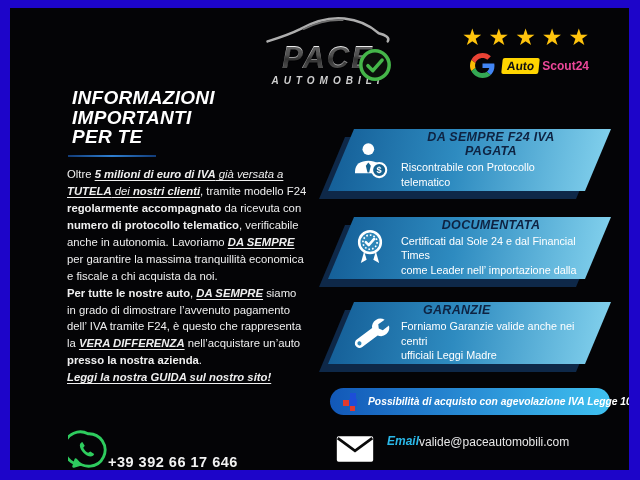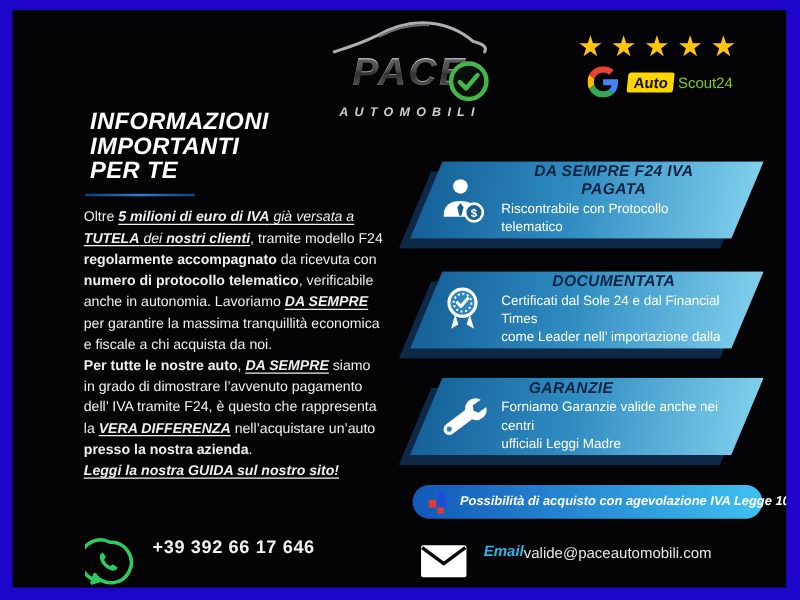--- a/index.html
+++ b/index.html
@@ -30,31 +30,31 @@
   
   .logo{position:absolute;left:243px;top:4px;width:150px;text-align:center;}
   .logo .car{display:block;margin:0 auto -6px;}
   .brand-name{
     font-size:31px;font-weight:900;font-style:italic;letter-spacing:2px;line-height:1;
     background:linear-gradient(180deg,#fdfdfd 0%,#c9c9c9 42%,#7e7e7e 55%,#e8e8e8 100%);
     -webkit-background-clip:text;background-clip:text;color:transparent;
     text-shadow:0 1px 0 rgba(0,0,0,.6);
   }
   .brand-sub{
-    font-size:10px;font-weight:700;font-style:italic;letter-spacing:5px;color:#cfcfcf;margin-top:12px;
+    font-size:10px;font-weight:700;font-style:italic;letter-spacing:5px;color:#cfcfcf;margin-top:2px;
   }
   .brand-check{position:absolute;left:348px;top:40px;}
   
   .ratings{position:absolute;left:452px;top:18px;width:150px;}
   .stars{font-size:23px;letter-spacing:6px;color:var(--star-gold,#ffc40d);line-height:1;white-space:nowrap;}
   .review-row{display:flex;align-items:center;gap:7px;margin-top:4px;margin-left:8px;}
   .autoscout{display:flex;align-items:center;gap:3px;}
   .auto-chip{background:var(--auto-yellow,#ffd500);color:#111;font-weight:700;font-size:12px;
     padding:1px 5px;border-radius:2px;transform:skewX(-6deg);}
-  .scout-txt{color:#84cc16;font-size:12px;font-weight:400;}
+  .scout-txt{color:#ec4899;font-size:12px;font-weight:700;}
   
   .headline{position:absolute;left:62px;top:80px;font-size:19px;font-weight:800;font-style:italic;
     line-height:1.03;color:#fff;letter-spacing:.3px;}
   .divider{position:absolute;left:58px;top:147px;width:88px;height:2px;
     background:linear-gradient(90deg,#123c78,#2f7fd0,#123c78);}
   .article{position:absolute;left:57px;top:158px;width:240px;font-size:11.3px;line-height:1.5;
     color:var(--text-white,#efefef);}
   .article p{margin:0;}
   .article .b{font-weight:700;}
   .article .i{font-style:italic;margin-top:47px;}
@@ -78,21 +78,21 @@
     background:linear-gradient(90deg,var(--pill-grad-a,#1258b8),var(--pill-grad-b,#3fc1f0));
     display:flex;align-items:center;gap:8px;padding:0 12px;}
   .promo-text{font-size:10.3px;font-weight:700;font-style:italic;color:#fff;white-space:nowrap;}
   .pixel-icon{position:relative;width:18px;height:18px;flex:0 0 18px;}
   .pixel-icon span{position:absolute;display:block;}
   .px-b1{left:8px;top:0;width:6px;height:6px;background:#1d4ed8;}
   .px-b2{left:7px;top:6px;width:8px;height:7px;background:#1d4ed8;}
   .px-r1{left:1px;top:7px;width:6px;height:6px;background:#e23a2e;}
   .px-r2{left:8px;top:13px;width:5px;height:5px;background:#e23a2e;}
   
-  .whatsapp{position:absolute;left:58px;top:422px;display:flex;align-items:flex-start;gap:14px;cursor:pointer;}
+  .whatsapp{position:absolute;left:58px;top:422px;display:flex;align-items:flex-end;cursor:pointer;}
   .phone{font-size:14.5px;font-weight:700;color:#f2f2f2;letter-spacing:.5px;}
   .email-block{position:absolute;left:325px;top:426px;display:flex;align-items:flex-start;gap:12px;cursor:pointer;}
   .email-texts{display:flex;flex-direction:row;}
   .email-label{font-size:12px;font-weight:800;font-style:italic;color:var(--email-cyan,#2ab8e8);}
   .email-addr{font-size:12px;color:#e8e8e8;margin-top:1px;}
 </style>
 </head>
 <body>
 
 <div class="frame">

